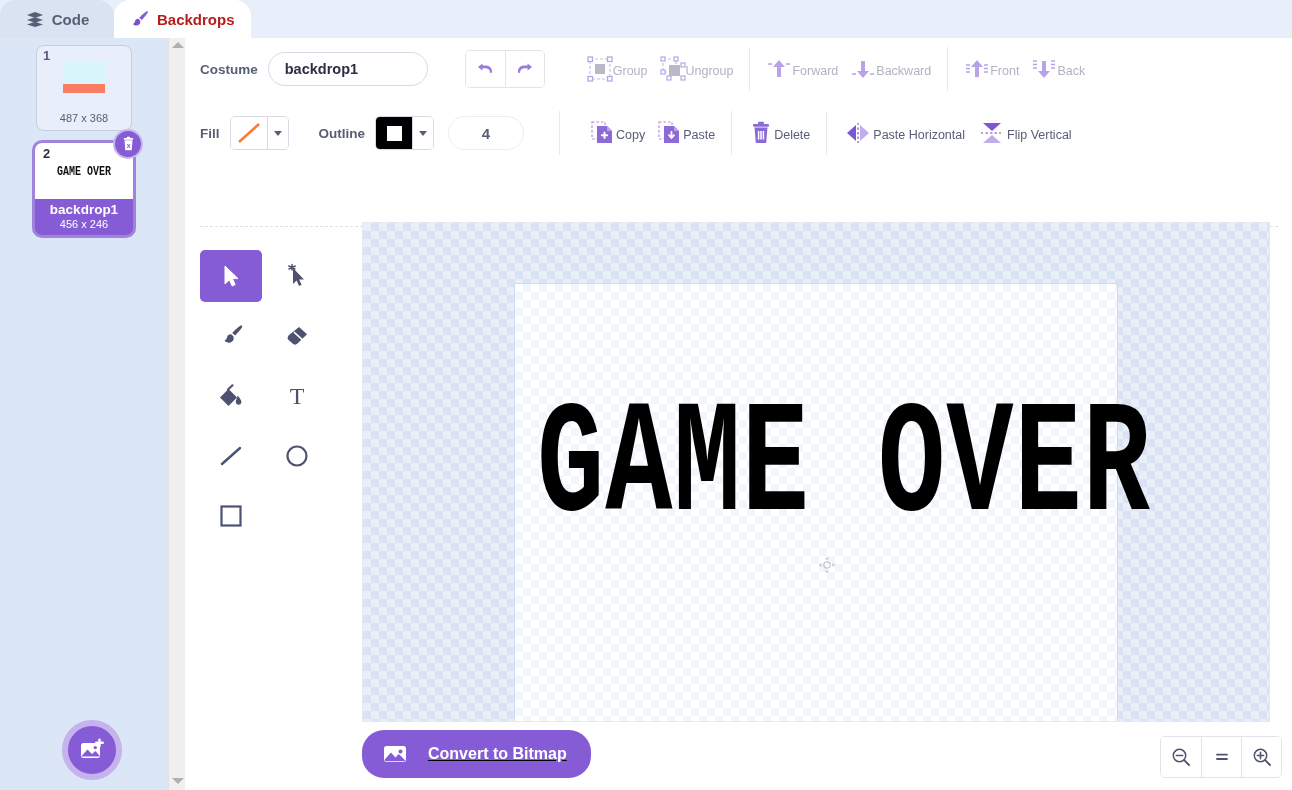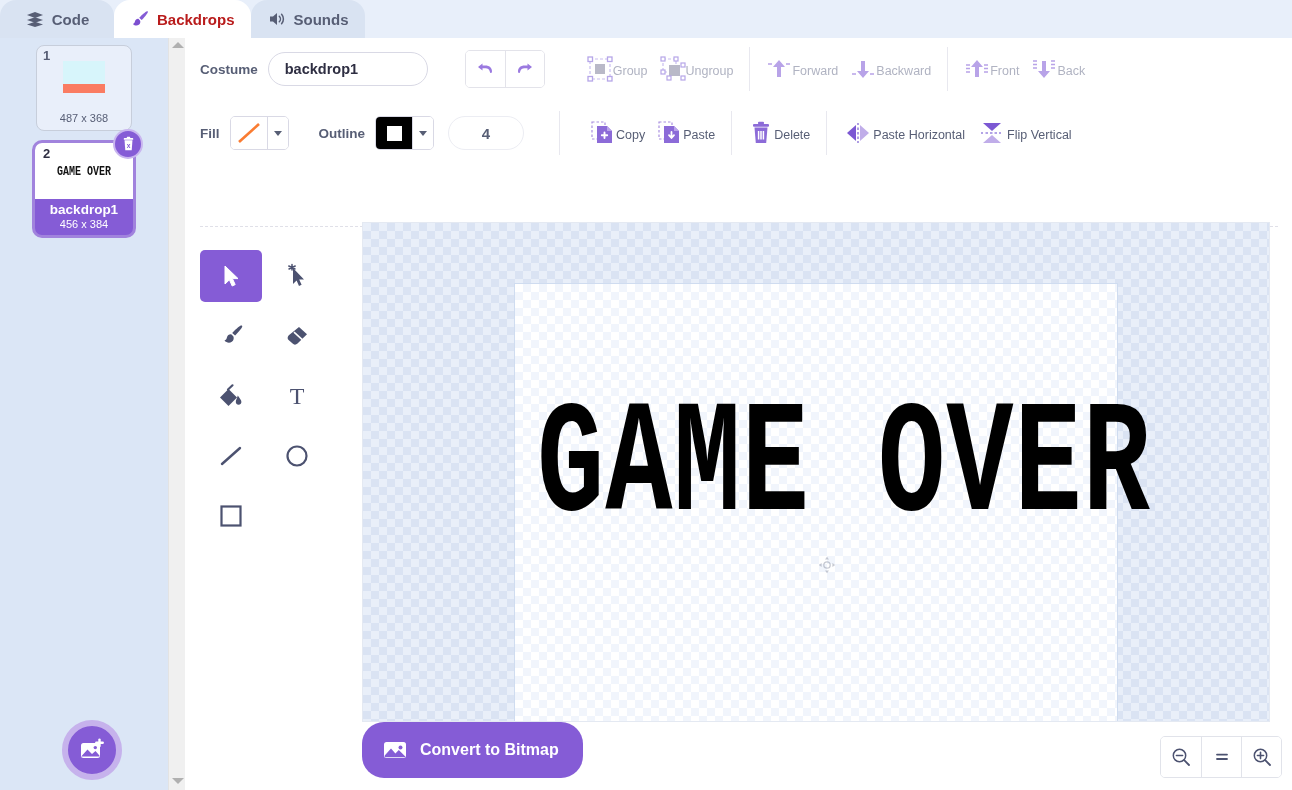--- a/index.html
+++ b/index.html
@@ -223,23 +223,23 @@
     white-space: nowrap;
   }
   .center-marker {
     position: absolute; left: 303px; top: 272px; width: 18px; height: 18px;
     opacity: .55;
   }
 
   
   .bitmap-btn {
     position: absolute; left: 176px; bottom: 12px;
-    height: 56px; border-radius: 22px; background: #855cd6;
-    display: flex; align-items: center; gap: 12px;
-    padding: 0 24px 0 20px; cursor: pointer;
+    height: 48px; border-radius: 22px; background: #855cd6;
+    display: flex; align-items: center; gap: 20px;
+    padding: 0 24px 0 20px; cursor: pointer; text-decoration: underline;
   }
   .bitmap-btn .lbl { font-size: 16px; font-weight: bold; color: #fff; }
   .zoom-group {
     position: absolute; right: 10px; bottom: 12px;
     display: flex; height: 42px; border: 1px solid #e1e3ea; border-radius: 5px;
     overflow: hidden; background: #fff;
   }
   .zoom-btn {
     width: 40px; height: 40px; display: flex; align-items: center; justify-content: center;
     cursor: pointer; background: #fff;
@@ -263,30 +263,20 @@
       <span>Code</span>
     </div>
     <div class="tab active">
       <span class="ticon">
         <svg width="20" height="20" viewBox="0 0 20 20">
           <path d="M17 2.2 C15.6 2.6 11.2 6.4 9.2 8.8 L11.6 11 C13.8 8.9 17.4 4.6 17.8 3.2 C18 2.4 17.8 2 17 2.2 Z" fill="#855cd6"></path>
           <path d="M8.4 9.8 C6.8 9.6 5.4 10.6 5 12.2 C4.7 13.6 4 14.4 3 14.9 C4.3 16.6 7 17.1 8.8 15.8 C10.3 14.7 10.7 12.8 10 11.4 Z" fill="#7c4fd0"></path>
         </svg>
       </span>
       <span>Backdrops</span>
-    </div>
-    <div class="tab">
-      <span class="ticon">
-        <svg width="20" height="20" viewBox="0 0 20 20">
-          <path d="M3 7.5 L6 7.5 L10 4 L10 16 L6 12.5 L3 12.5 Z" fill="#575e75"></path>
-          <path d="M12.3 7.2 A4 4 0 0 1 12.3 12.8" stroke="#575e75" stroke-width="1.5" fill="none" stroke-linecap="round"></path>
-          <path d="M14.6 5.3 A7 7 0 0 1 14.6 14.7" stroke="#575e75" stroke-width="1.5" fill="none" stroke-linecap="round"></path>
-        </svg>
-      </span>
-      <span>Sounds</span>
     </div>
     <div class="tabbar-fill"></div>
   </div>
 
   <div class="selector">
     <div class="selector-scroll">
 
       <div class="sprite-item inactive">
         <span class="sprite-num">1</span>
         <div class="thumb-wrap">
@@ -302,21 +292,21 @@
             <rect x="4" y="2.2" width="10" height="1.8" rx="0.6" fill="#fff"></rect>
             <rect x="7.2" y="0.8" width="3.6" height="1.6" rx="0.6" fill="#fff"></rect>
             <path d="M4.8 4.6 L13.2 4.6 L12.4 15 L5.6 15 Z" fill="#fff"></path>
             <text x="9" y="12.4" font-size="7" font-family="Liberation Sans, sans-serif" font-weight="bold" fill="#855cd6" text-anchor="middle">x</text>
           </svg>
         </div>
         <div class="thumb-wrap">
           <div class="thumb2-text">GAME OVER</div>
         </div>
         <div class="sprite-name">backdrop1</div>
-        <div class="sprite-dims">456 x 384</div>
+        <div class="sprite-dims">456 x 246</div>
       </div>
 
     </div>
 
     <div class="add-backdrop">
       <svg width="28" height="28" viewBox="0 0 28 28">
         <rect x="3" y="7" width="19" height="15" rx="2.5" fill="#fff"></rect>
         <path d="M3.6 20 L9.5 13.4 L14 18 L17.5 15 L21.4 19.6 L21.4 20.5 L3.6 20.5 Z" fill="#855cd6"></path>
         <circle cx="17.3" cy="11.6" r="1.7" fill="#855cd6"></circle>
         <path d="M21.5 3.6 L21.5 10" stroke="#fff" stroke-width="2.4" stroke-linecap="round"></path>

